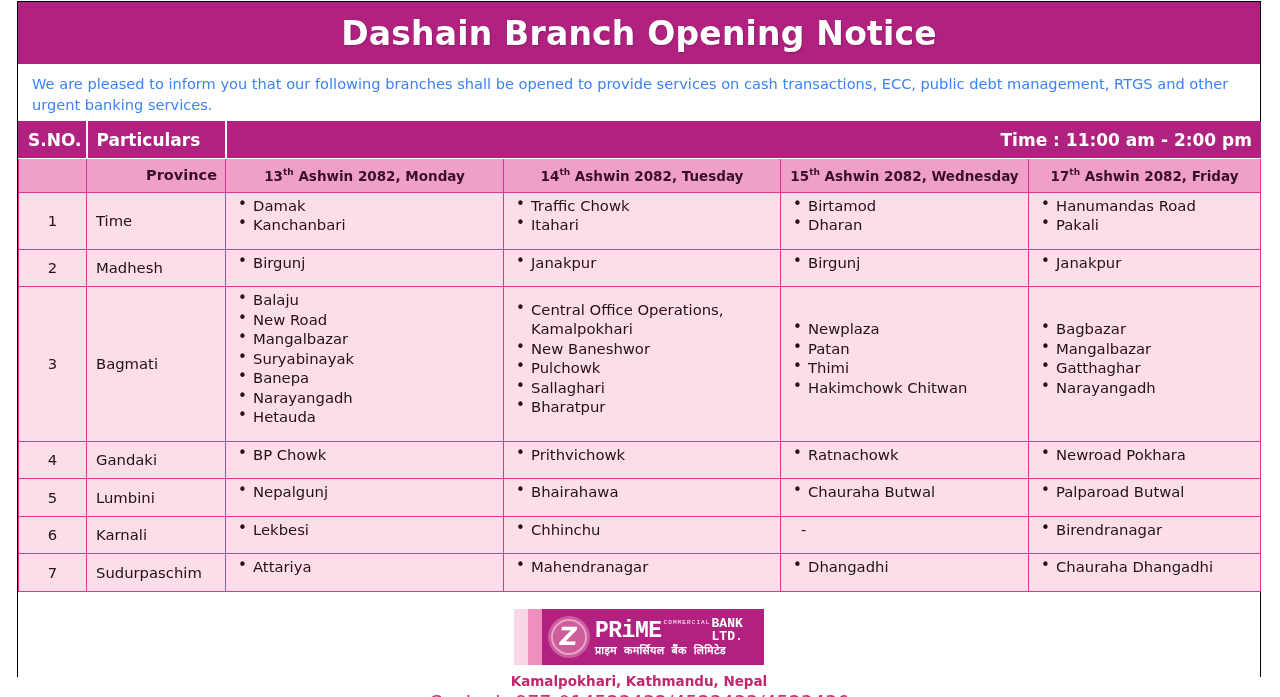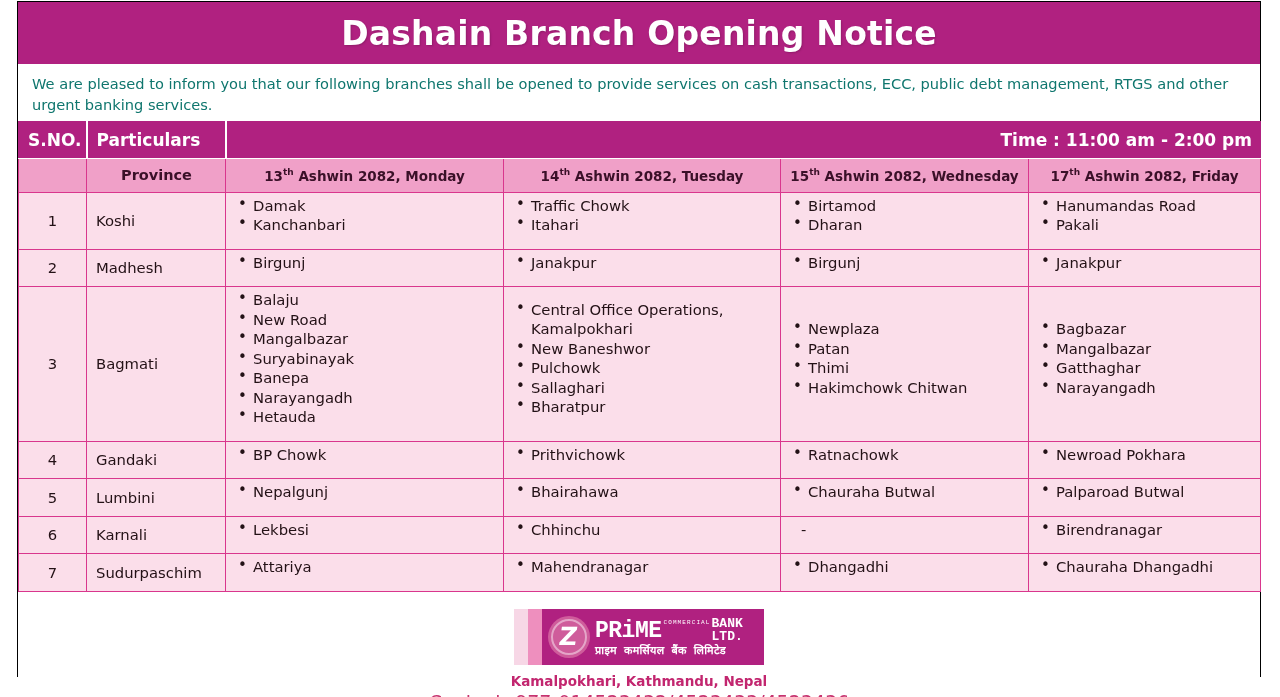--- a/index.html
+++ b/index.html
@@ -42,21 +42,21 @@
     font-weight: bold;
     letter-spacing: 0.2px;
     text-shadow: 1px 1px 2px rgba(0,0,0,.18);
   }
 
   
   .notice {
     flex: 0 0 53px;
     padding: 9px 14px 6px 14px;
     box-sizing: border-box;
-    color: #0f766e;
+    color: #3b82f6;
     font-size: 14.6px;
     line-height: 21px;
   }
 
   
   .tbl {
     border-collapse: collapse;
     table-layout: fixed;
     width: 1242px;
     margin: 0;
@@ -92,21 +92,21 @@
   .hrow2 td {
     background: #f0a0c8;
     color: #3a1028;
     font-weight: bold;
     font-size: 13.5px;
     height: 32px;
     text-align: center;
     border-color: #d9368d;
   }
   .hrow2 .h-blank { background: #f0a0c8; }
-  .hrow2 .h-prov  { text-align: center; padding-left: 9px; font-size: 14.5px; }
+  .hrow2 .h-prov  { text-align: right; padding-left: 9px; font-size: 14.5px; }
   .hrow2 sup { font-size: 9px; }
 
   
   .tbl tbody td {
     background: #fbdeea;
     color: #231116;
     font-size: 14.8px;
     vertical-align: middle;
   }
   td.sno  { text-align: center; }
@@ -259,21 +259,21 @@
         <td class="h-prov">Province</td>
         <td><span>13</span><sup>th</sup><span> Ashwin 2082, Monday</span></td>
         <td><span>14</span><sup>th</sup><span> Ashwin 2082, Tuesday</span></td>
         <td><span>15</span><sup>th</sup><span> Ashwin 2082, Wednesday</span></td>
         <td><span>17</span><sup>th</sup><span> Ashwin 2082, Friday</span></td>
       </tr>
     </thead>
     <tbody id="tbody">
         <tr class="r-tall">
           <td class="sno">1</td>
-          <td class="prov">Koshi</td>
+          <td class="prov">Time</td>
           <td class="branches">
             <ul class="blist">
               <li>Damak</li>
               <li>Kanchanbari</li>
             </ul>
           </td>
           <td class="branches">
             <ul class="blist">
               <li>Traffic Chowk</li>
               <li>Itahari</li>

